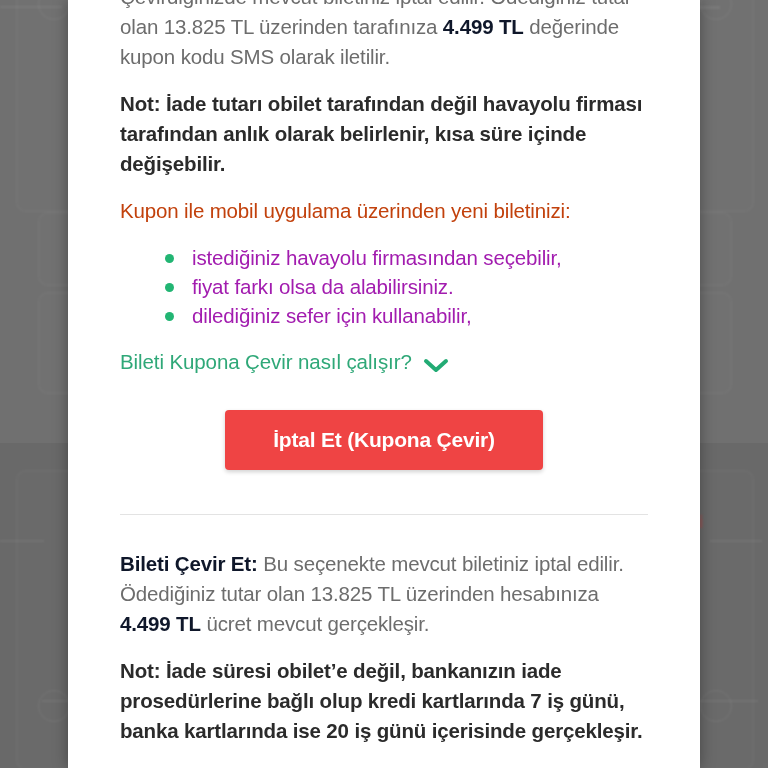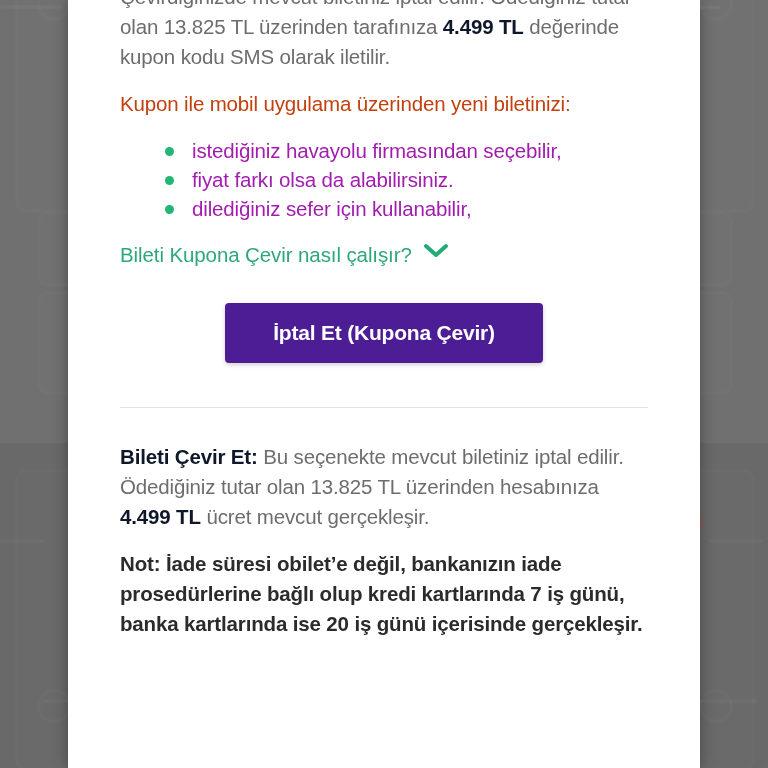--- a/index.html
+++ b/index.html
@@ -122,42 +122,42 @@
     left: 0;
     top: 11px;
     width: 9px;
     height: 9px;
     border-radius: 50%;
     background: #22b573;
   }
 
   .link-row {
     display: flex;
-    align-items: flex-start;
+    align-items: flex-end;
     gap: 11px;
     margin: 20px 0 0 0;
   }
   .link-text {
     font-size: 20.5px;
     color: #2fa878;
     letter-spacing: -0.1px;
   }
   .chev {
     display: inline-block;
     line-height: 0;
   }
   .chev svg { display: block; }
 
   .btn-wrap {
     display: flex;
     justify-content: center;
     margin-top: 36px;
   }
   .btn-primary {
-    background: #4c1d95;
+    background: #ef4444;
     color: #ffffff;
     font-size: 21px;
     font-weight: bold;
     border: none;
     border-radius: 4px;
     padding: 18px 40px;
     min-width: 318px;
     box-shadow: 0 2px 4px rgba(0,0,0,0.18);
     cursor: pointer;
     letter-spacing: -0.2px;
@@ -197,20 +197,21 @@
 
     <div class="bg-redtext" style="left:692px;top:512px;">ti</div>
     <div class="bg-bluetext" style="left:692px;top:556px;">i</div>
   </div>
 
   <div class="modal">
     <div class="modal-inner">
 
       <p class="para"><span>Çevirdiğinizde mevcut biletiniz iptal edilir. Ödediğiniz</span> <span>tutar olan 13.825 TL üzerinden tarafınıza </span><b>4.499 TL</b><span> değerinde kupon kodu SMS olarak iletilir.</span></p>
 
+      <p class="para note">Not: İade tutarı obilet tarafından değil havayolu firması tarafından anlık olarak belirlenir, kısa süre içinde değişebilir.</p>
 
       <p class="para lead">Kupon ile mobil uygulama üzerinden yeni biletinizi:</p>
 
       <ul class="bullets">
         <li>istediğiniz havayolu firmasından seçebilir,</li>
         <li>fiyat farkı olsa da alabilirsiniz.</li>
         <li>dilediğiniz sefer için kullanabilir,</li>
       </ul>
 
       <div class="link-row">

